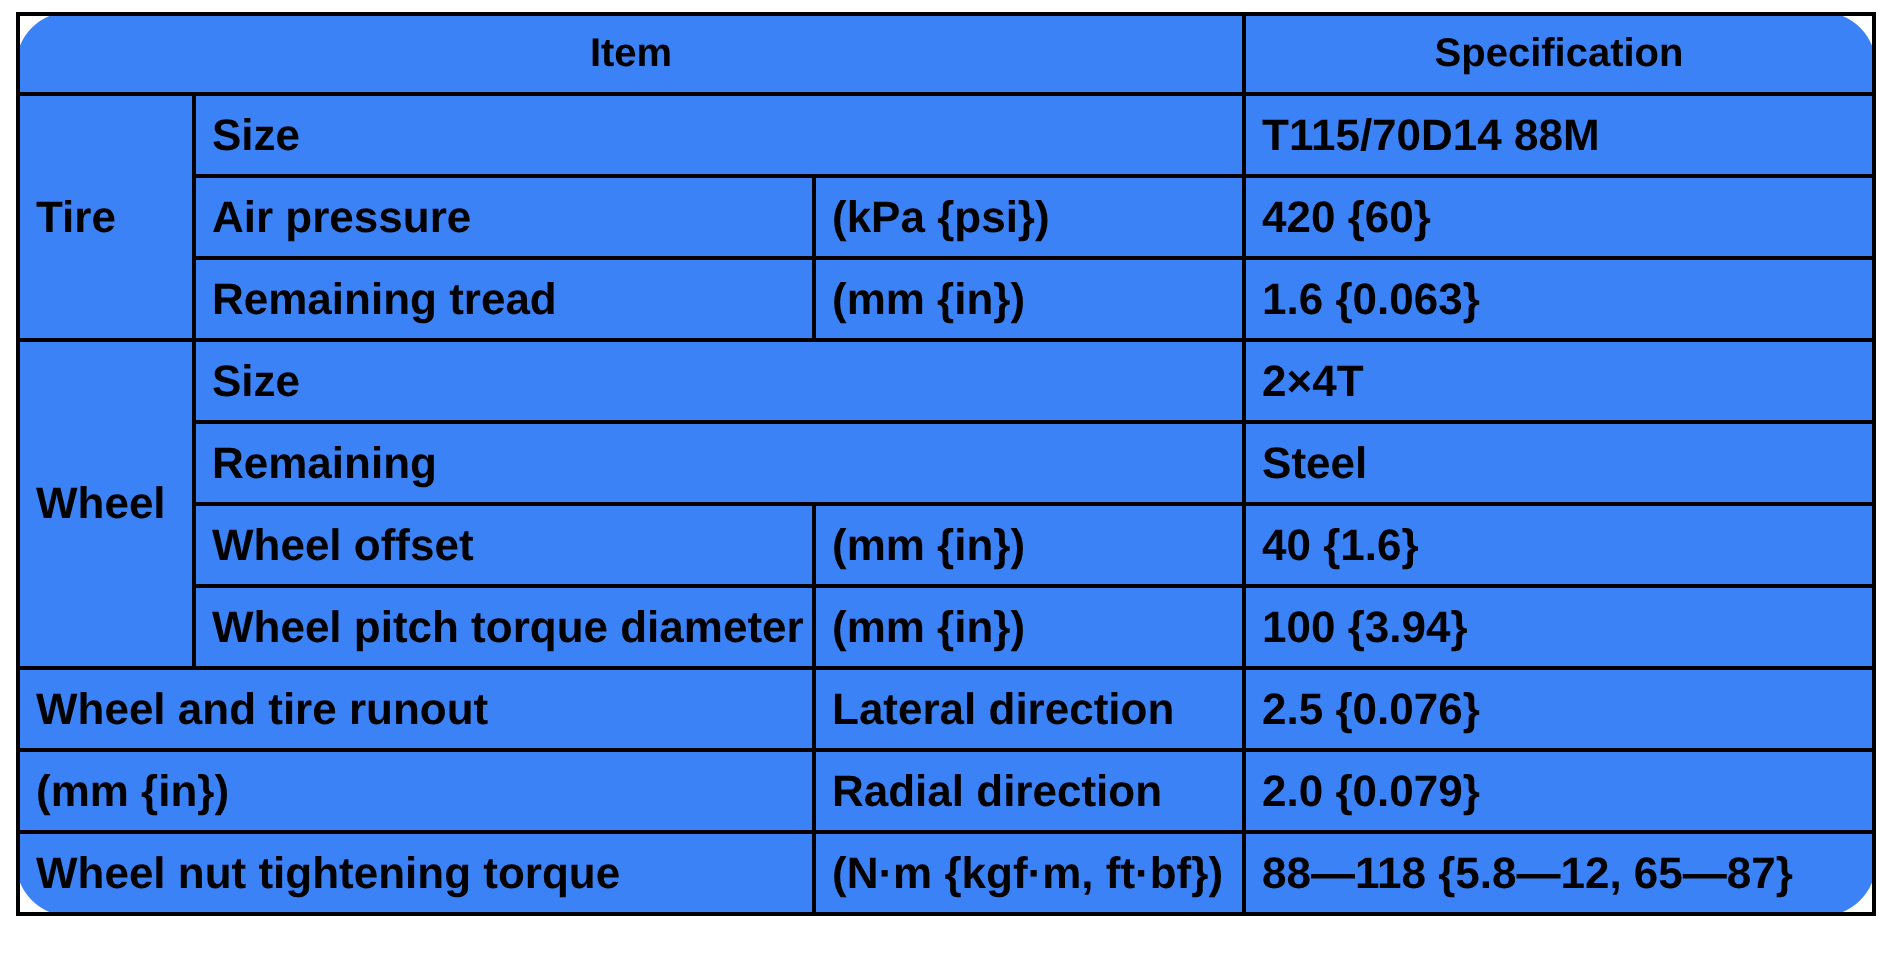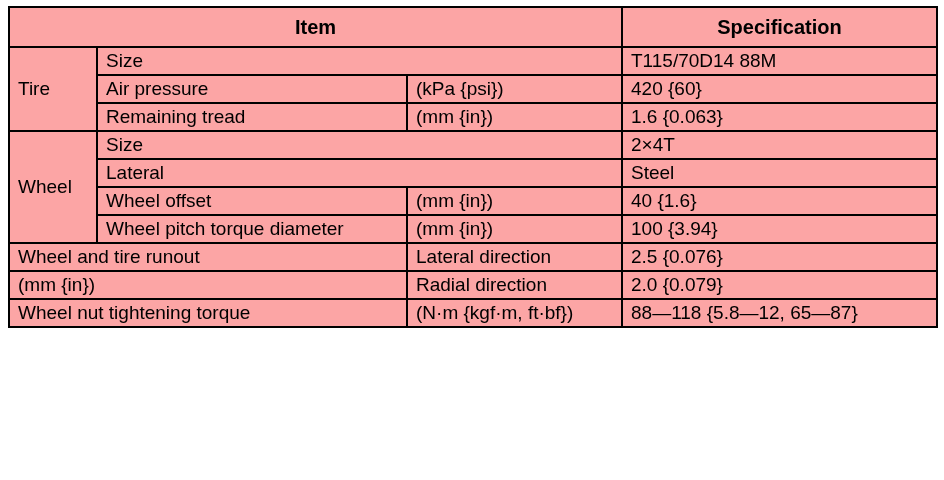--- a/index.html
+++ b/index.html
@@ -17,30 +17,31 @@
     position: relative;
     width: 944px;
     height: 480px;
     box-sizing: border-box;
   }
   table.spec {
     border-collapse: collapse;
     table-layout: fixed;
     width: 928px;
     margin: 6px 8px 0 8px;
-    background: #fca5a5;
+    background: #3b82f6;
+    border-radius: 27px;
   }
   table.spec td, table.spec th {
     border: 2px solid #000000;
     padding: 0 8px;
-    font-size: 19px;
-    font-weight: normal;
+    font-size: 22px;
+    font-weight: bold;
     text-align: left;
     vertical-align: middle;
-    height: 28px;
+    height: 41px;
     box-sizing: border-box;
     line-height: 1.15;
     white-space: nowrap;
     overflow: hidden;
   }
   table.spec th {
     font-weight: bold;
     text-align: center;
     font-size: 20px;
     height: 40px;
@@ -114,21 +115,21 @@
         <td class="unit">(mm {in})</td>
         <td class="outer-right spec-val">1.6 {0.063}</td>
       </tr>
 
       <tr>
         <td class="outer-left grp grp-wheel" rowspan="4">Wheel</td>
         <td colspan="2">Size</td>
         <td class="outer-right spec-val">2×4T</td>
       </tr>
       <tr>
-        <td colspan="2">Lateral</td>
+        <td colspan="2">Remaining</td>
         <td class="outer-right spec-val">Steel</td>
       </tr>
       <tr>
         <td>Wheel offset</td>
         <td class="unit">(mm {in})</td>
         <td class="outer-right spec-val">40 {1.6}</td>
       </tr>
       <tr>
         <td>Wheel pitch torque diameter</td>
         <td class="unit">(mm {in})</td>

